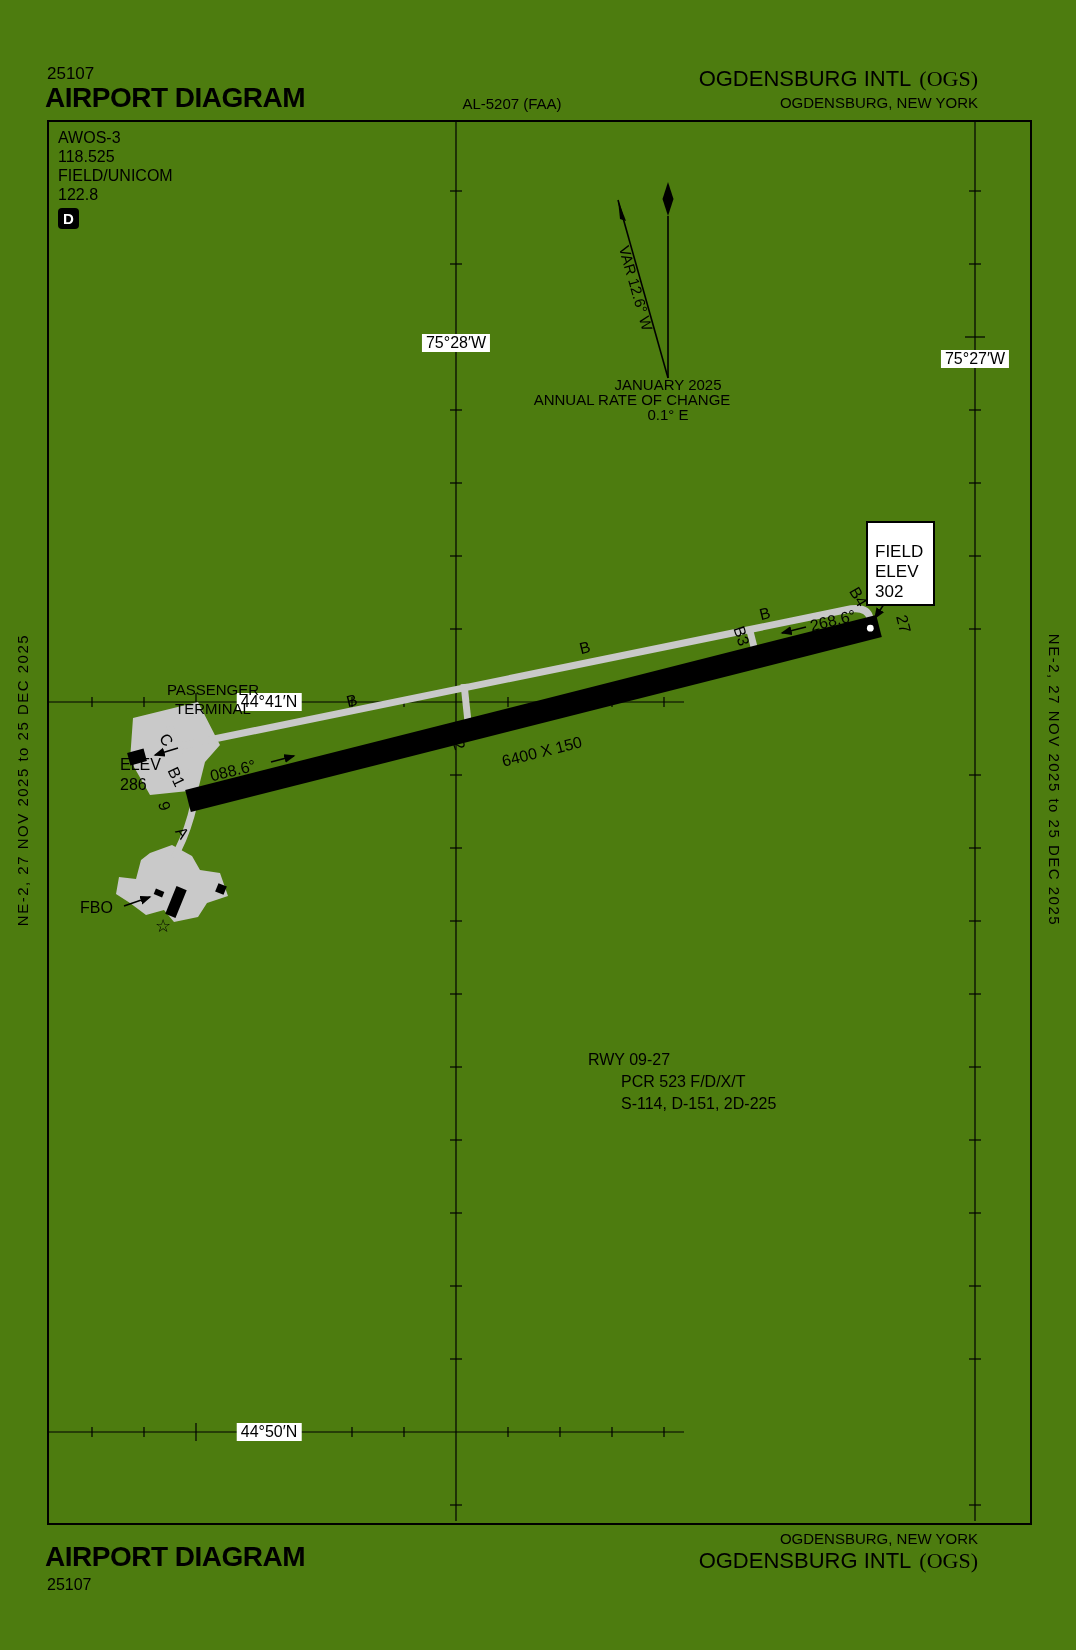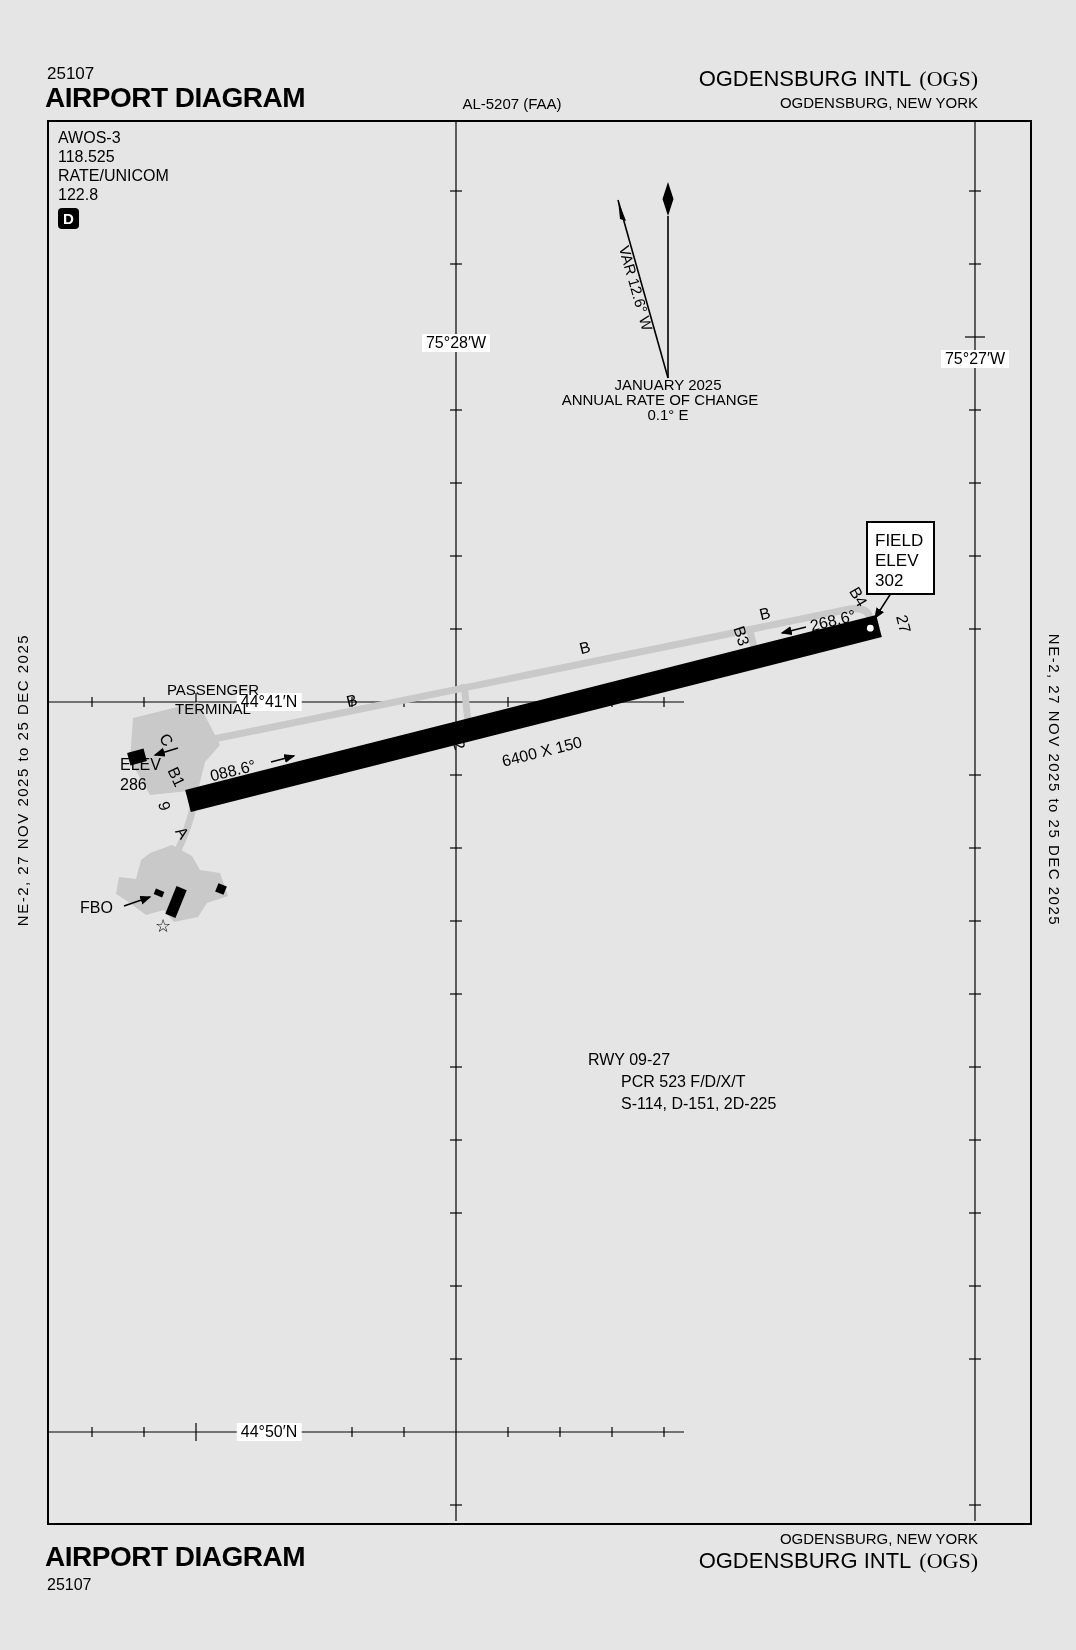--- a/index.html
+++ b/index.html
@@ -1,16 +1,16 @@
 <!DOCTYPE html>
 <html><head>
 <meta charset="utf-8">
 <style>
   html,body{margin:0;padding:0;background:#fff;}
-  .page{position:relative;width:1076px;height:1650px;background:#e5e5e5;overflow:hidden;
+  .page{position:relative;width:1076px;height:1650px;background:#4d7c0f;overflow:hidden;
         font-family:"Liberation Sans",sans-serif;color:#000;}
   .abs{position:absolute;white-space:nowrap;}
   .big{font-size:28px;letter-spacing:-0.5px;font-weight:bold;}
   .med{font-size:22px;}
   .sm{font-size:15px;}
   .lbl{font-size:16px;}
   .serif{font-family:"Liberation Serif",serif;margin-left:8px;text-align:right;}
   .mapborder{position:absolute;left:47px;top:120px;width:981px;height:1401px;
              border:2px solid #000;}
   .gratlbl{font-size:16px;background:#fff;padding:0 4px;}
@@ -141,35 +141,35 @@
       <line x1="178" y1="748" x2="155" y2="755" marker-end="url(#ah)"></line>
       <line x1="124" y1="906" x2="150" y2="897" marker-end="url(#ah)"></line>
       <line x1="271" y1="762" x2="294" y2="756" marker-end="url(#ah)"></line>
       <line x1="806" y1="627" x2="782" y2="633" marker-end="url(#ah)"></line>
       <line x1="895" y1="587" x2="875" y2="618" marker-end="url(#ah)"></line>
     </g>
   </svg>
 
   <div class="abs lbl" style="left:58px;top:129px">AWOS-3</div>
   <div class="abs lbl" style="left:58px;top:148px">118.525</div>
-  <div class="abs lbl" style="left:58px;top:167px">RATE/UNICOM</div>
+  <div class="abs lbl" style="left:58px;top:167px">FIELD/UNICOM</div>
   <div class="abs lbl" style="left:58px;top:186px">122.8</div>
   <div class="abs" style="left:58px;top:208px;width:21px;height:21px;background:#000;border-radius:4px;color:#fff;font-size:15px;font-weight:bold;text-align:center;line-height:21px">D</div>
 
   <div class="abs sm" style="left:636px;top:288px;transform:translate(-50%,-50%) rotate(74deg)">VAR 12.6° W</div>
   <div class="abs sm" style="left:668px;top:376px;transform:translateX(-50%)">JANUARY 2025</div>
-  <div class="abs sm" style="left:660px;top:391px;transform:translateX(-50%)">ANNUAL RATE OF CHANGE</div>
+  <div class="abs sm" style="left:632px;top:391px;transform:translateX(-50%)">ANNUAL RATE OF CHANGE</div>
   <div class="abs sm" style="left:668px;top:406px;transform:translateX(-50%)">0.1° E</div>
 
   <div class="abs gratlbl" style="left:456px;top:343px;transform:translate(-50%,-50%)">75°28′W</div>
   <div class="abs gratlbl" style="left:975px;top:359px;transform:translate(-50%,-50%)">75°27′W</div>
   <div class="abs gratlbl" style="left:269px;top:702px;transform:translate(-50%,-50%)">44°41′N</div>
   <div class="abs gratlbl" style="left:269px;top:1432px;transform:translate(-50%,-50%)">44°50′N</div>
 
-  <div class="abs wbox" style="left:866px;top:521px;width:58px;height:62px;padding:8px 0 0 7px;font-size:17px;line-height:20px">
+  <div class="abs wbox" style="left:866px;top:521px;width:58px;height:62px;padding:19px 0 0 7px;font-size:17px;line-height:20px">
     <div>FIELD</div>
     <div>ELEV</div>
     <div>302</div>
   </div>
 
   <div class="abs sm" style="left:213px;top:681px;transform:translateX(-50%)">PASSENGER</div>
   <div class="abs sm" style="left:213px;top:700px;transform:translateX(-50%)">TERMINAL</div>
   <div class="abs lbl" style="left:120px;top:756px">ELEV</div>
   <div class="abs lbl" style="left:120px;top:776px">286</div>
   <div class="abs lbl" style="left:80px;top:899px">FBO</div>

